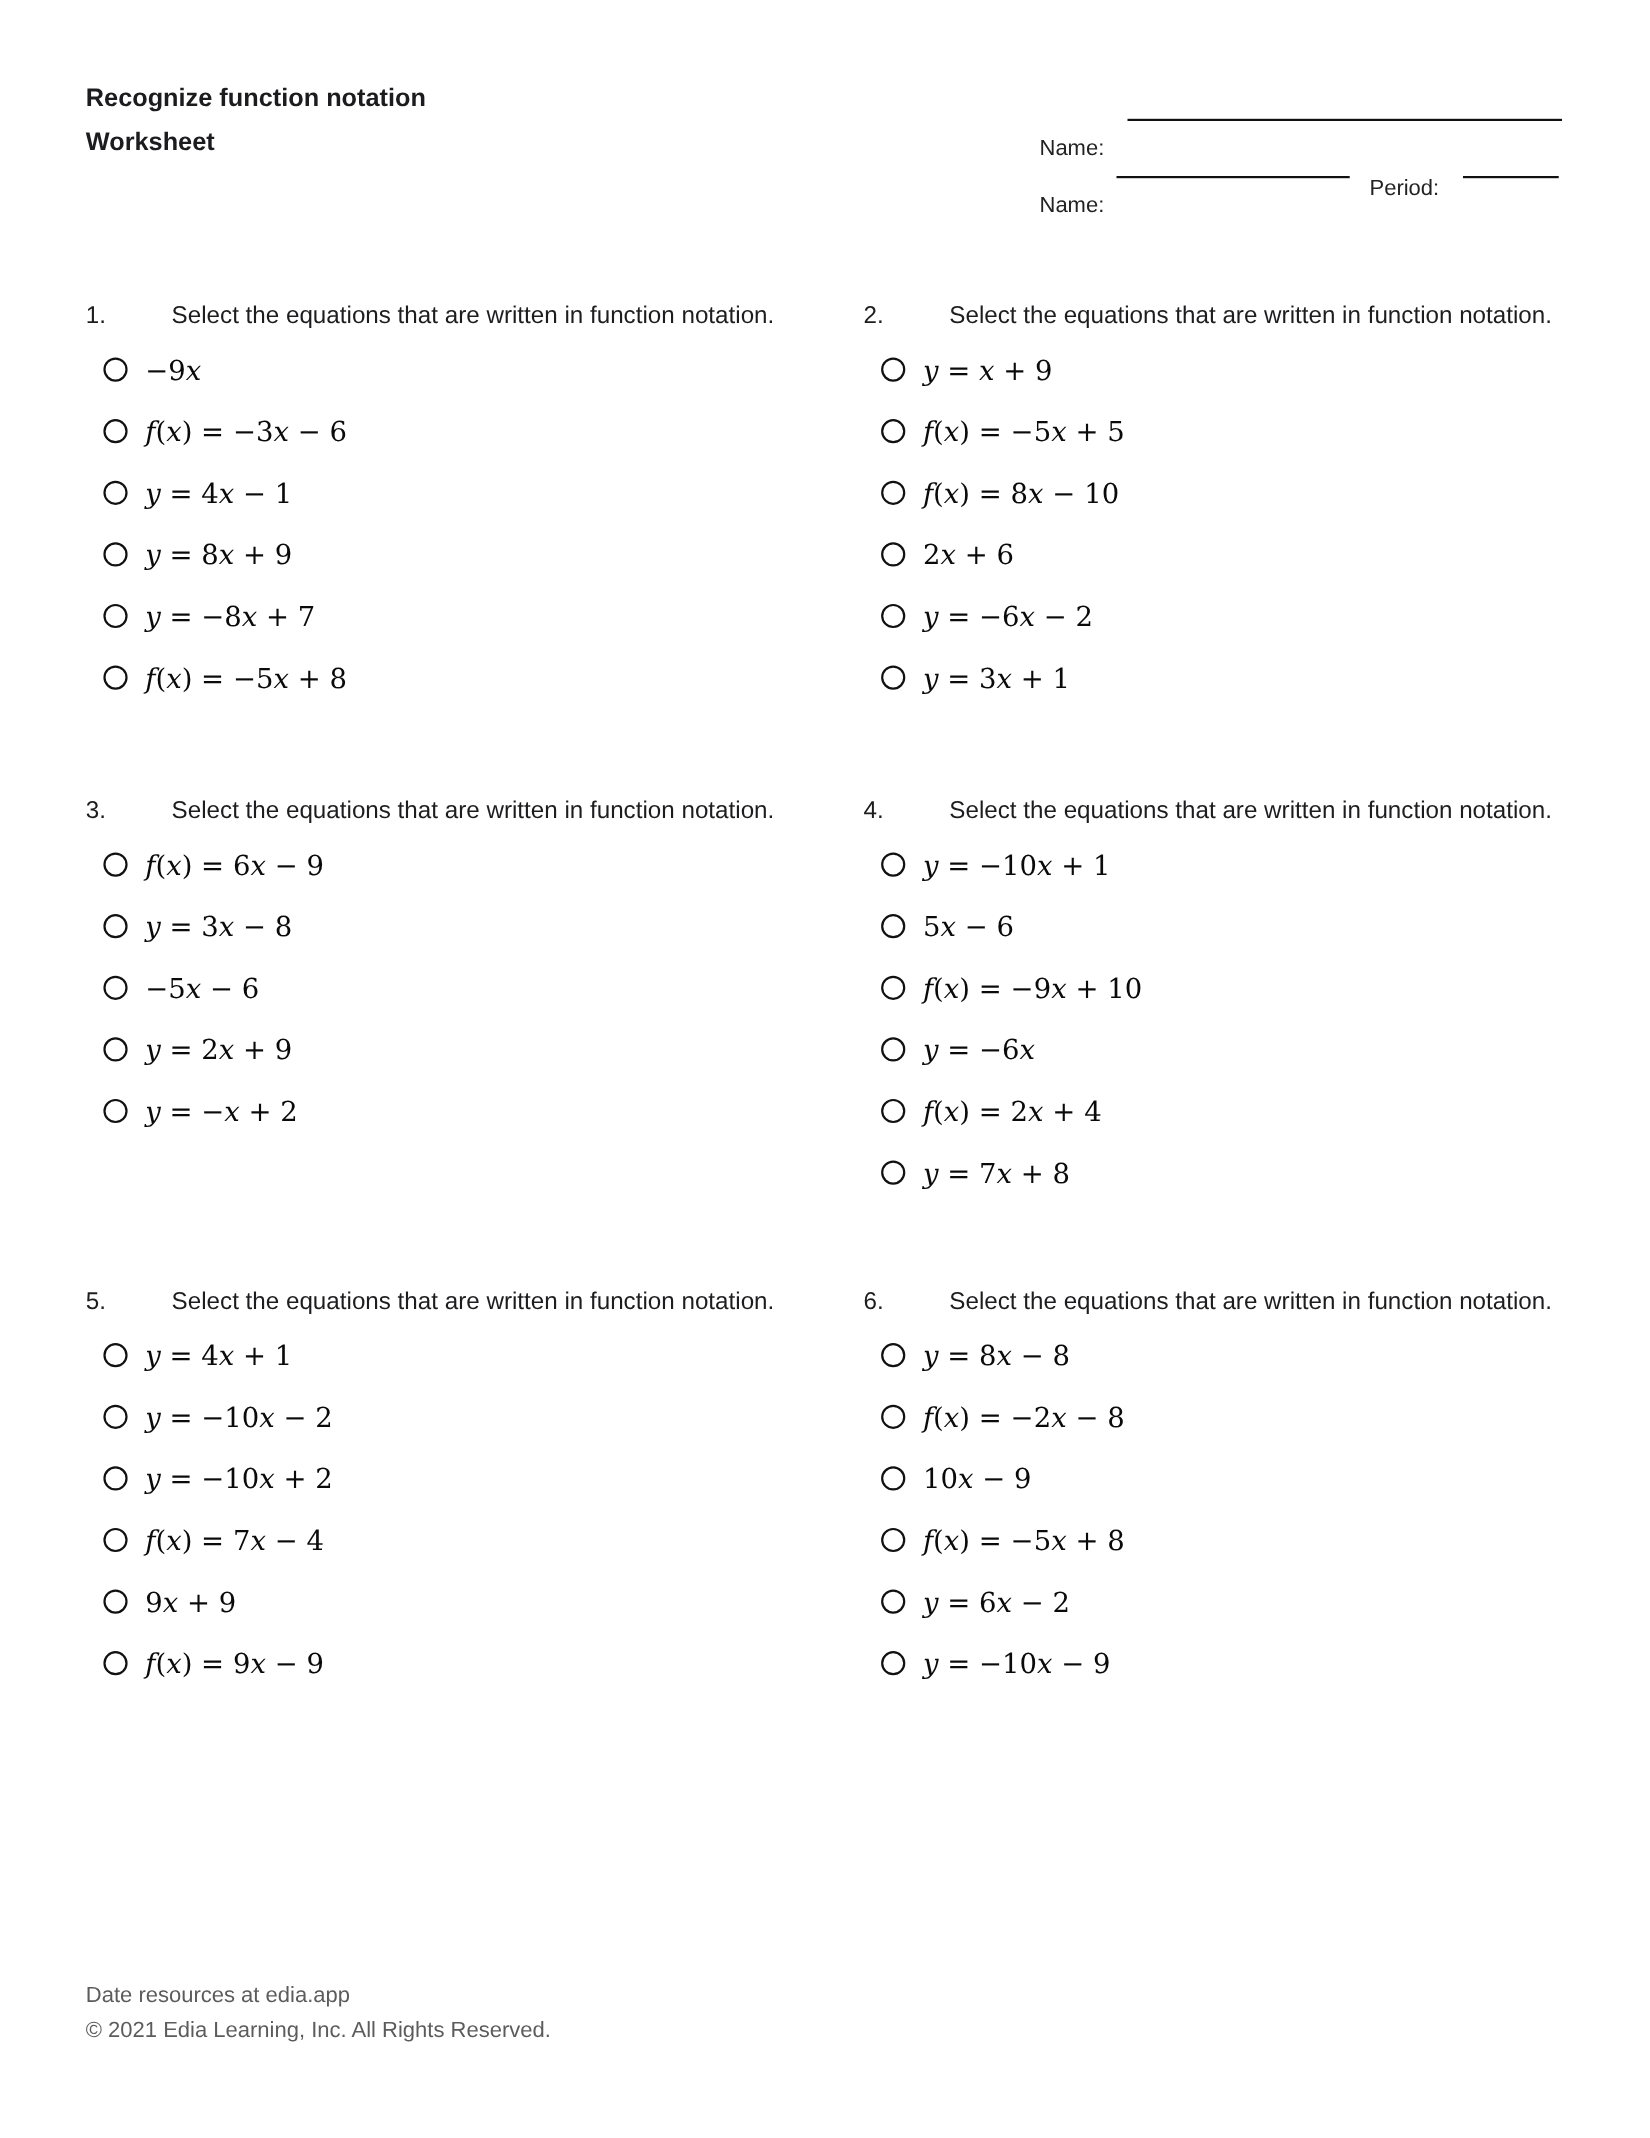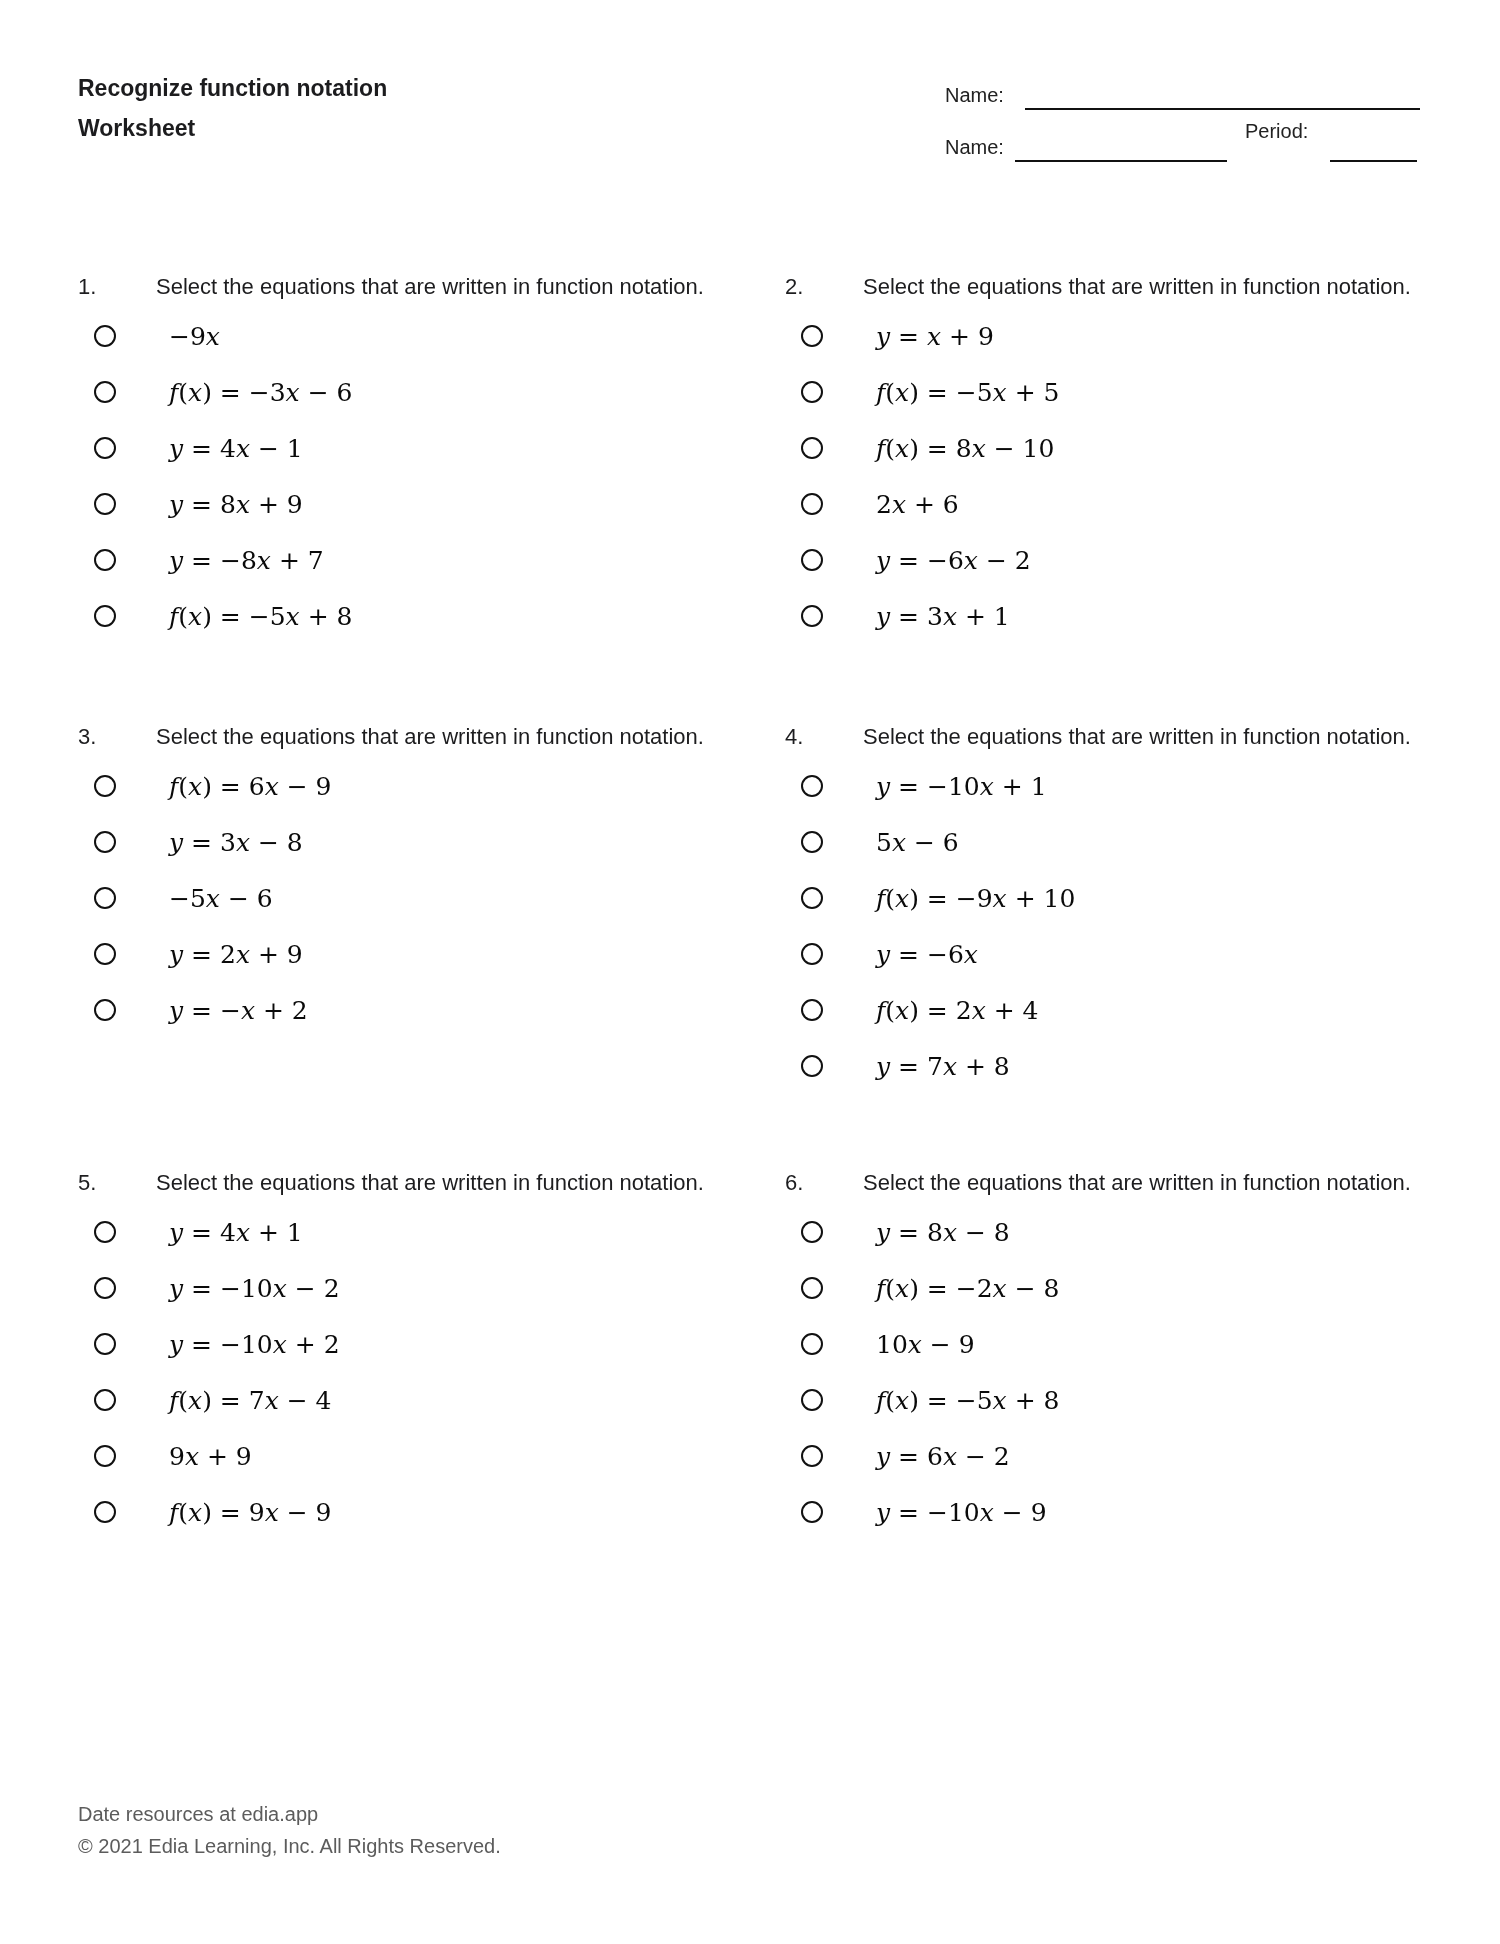--- a/index.html
+++ b/index.html
@@ -11,40 +11,40 @@
     color: #1d1d1f;
     overflow: hidden;
   }
   
   .title-block {
     position: absolute; left: 78px; top: 68px;
     font-size: 23px; font-weight: bold; line-height: 40px;
     color: #1c1c1e;
   }
   
-  .hdr-label { position: absolute; font-size: 20px; color: #222; }
+  .hdr-label { position: absolute; font-size: 20px; color: #222; margin-top: 40px; }
   .hdr-line  { position: absolute; border-bottom: 2px solid #111; height: 0; }
   #name-label   { left: 945px;  top: 84px;  }
   #name-line    { left: 1025px; top: 108px; width: 395px; }
   #date-label   { left: 945px;  top: 136px; }
   #date-line    { left: 1015px; top: 160px; width: 212px; }
   #period-label { left: 1245px; top: 120px; }
   #period-line  { left: 1330px; top: 160px; width: 87px; }
   
   .question { position: absolute; width: 640px; }
   .q-left  { left: 78px;  }
   .q-right { left: 785px; }
   .row-1 { top: 266px;  }
   .row-2 { top: 716px;  }
   .row-3 { top: 1162px; }
   .prompt { display: flex; font-size: 22px; line-height: 42px; color: #1d1d1f; }
   .qnum { width: 30px; flex-shrink: 0; }
   .qtext { max-width: 548px; margin-left: 48px; }
   .options { list-style: none; margin: 0; padding: 0; }
-  .option { height: 56px; display: flex; align-items: center; padding-left: 16px; gap: 37px; }
+  .option { height: 56px; display: flex; align-items: center; padding-left: 16px; }
   .radio {
     width: 22px; height: 22px; box-sizing: border-box;
     border: 2px solid #111; border-radius: 50%;
     margin-right: 16px; flex-shrink: 0; background: #fff;
   }
   .equation {
     font-family: "DejaVu Serif", serif;
     font-size: 25px; color: #0a0a0a; white-space: pre;
   }
   .equation i { font-style: italic; }

